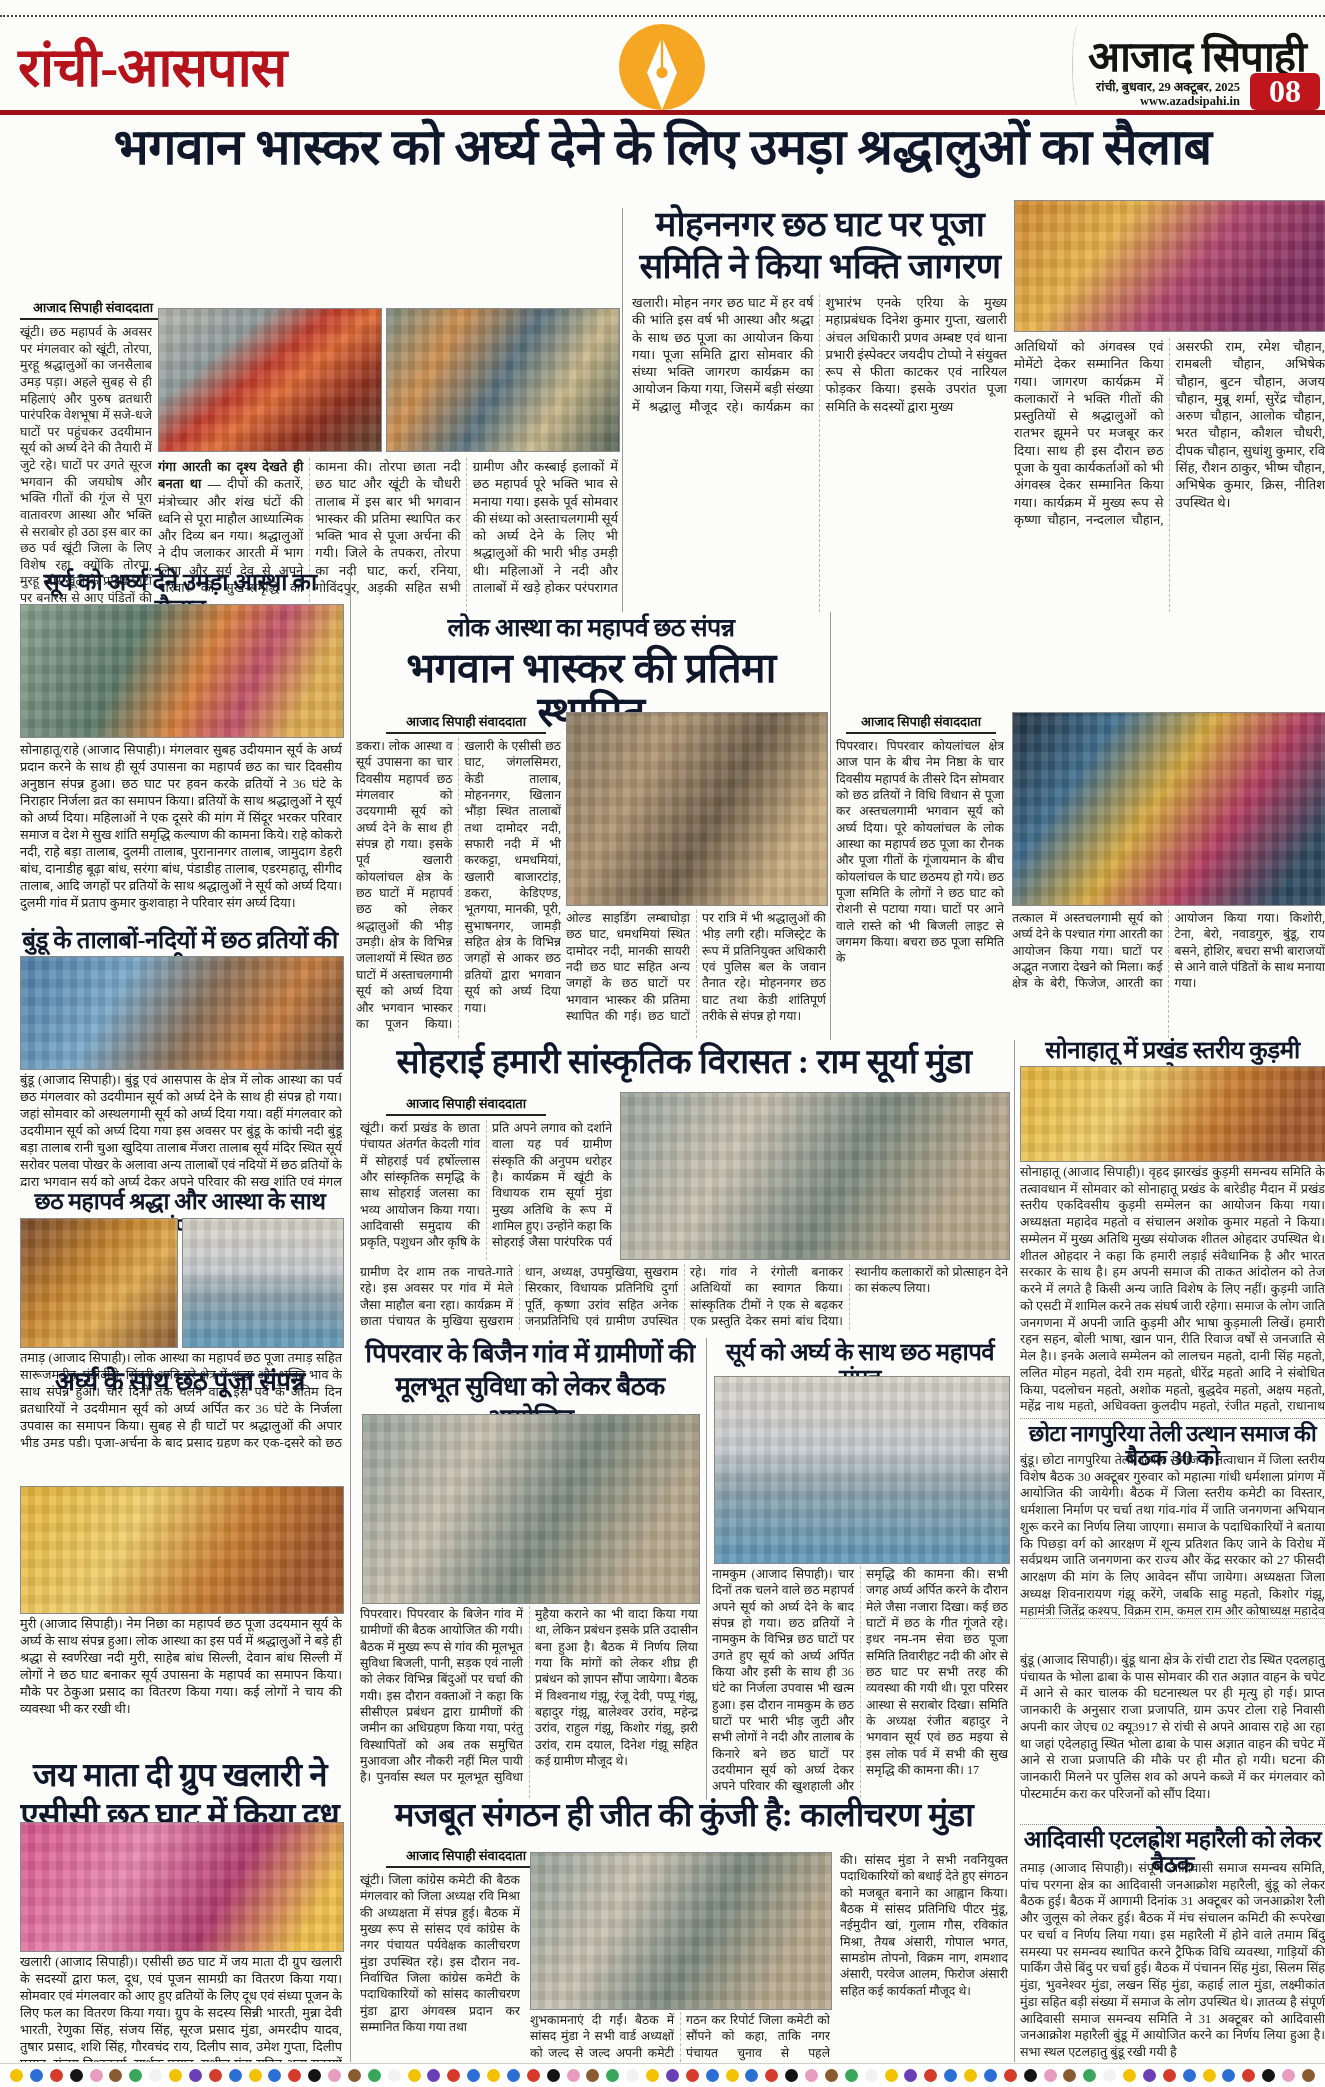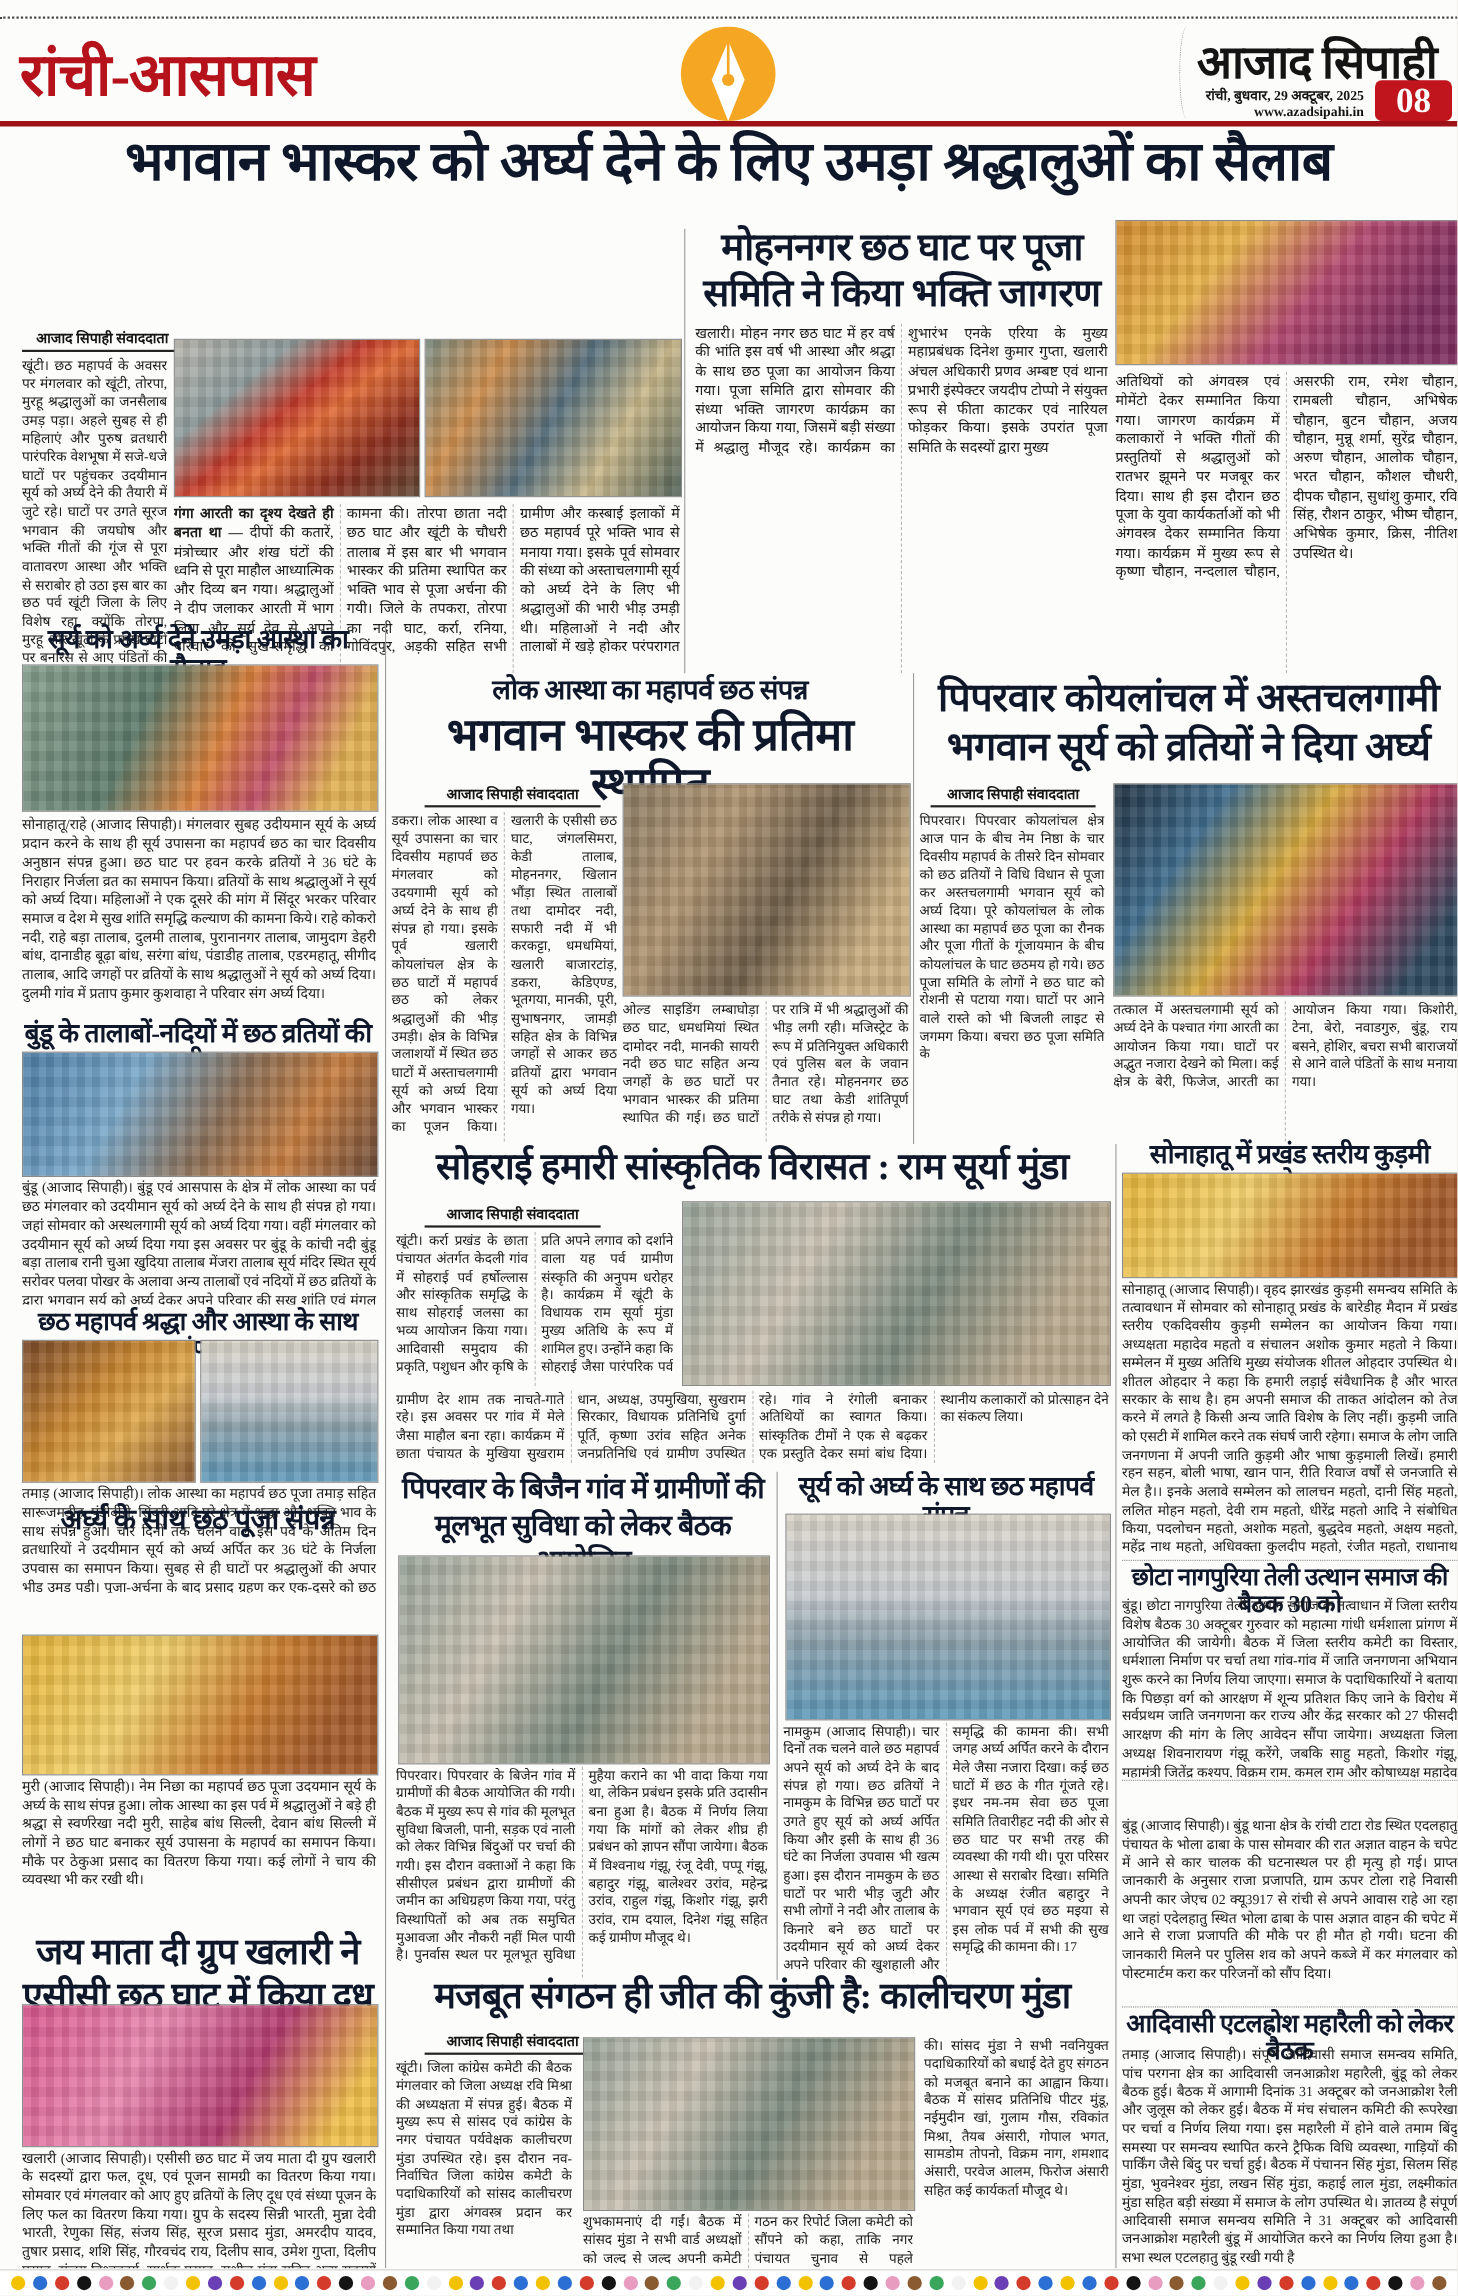--- a/index.html
+++ b/index.html
@@ -112,21 +112,20 @@
 
   <div class="abs hl" style="left:356px;top:614px;width:470px;font-size:25px;">लोक आस्था का महापर्व छठ संपन्न</div>
   <div class="abs hl" style="left:356px;top:646px;width:470px;font-size:41px;">भगवान भास्कर की प्रतिमा स्थापित</div>
   <div class="abs byline" style="left:386px;top:712px;width:160px;">आजाद सिपाही संवाददाता</div>
   <div class="photo ph-l" style="left:566px;top:712px;width:260px;height:192px;"></div>
   <div class="abs body-txt cols2" style="left:356px;top:738px;width:205px;height:300px;font-size:12.3px;">डकरा। लोक आस्था व सूर्य उपासना का चार दिवसीय महापर्व छठ मंगलवार को उदयगामी सूर्य को अर्घ्य देने के साथ ही संपन्न हो गया। इसके पूर्व खलारी कोयलांचल क्षेत्र के छठ घाटों में महापर्व छठ को लेकर श्रद्धालुओं की भीड़ उमड़ी। क्षेत्र के विभिन्न जलाशयों में स्थित छठ घाटों में अस्ताचलगामी सूर्य को अर्घ्य दिया और भगवान भास्कर का पूजन किया। खलारी के एसीसी छठ घाट, जंगलसिमरा, केडी तालाब, मोहननगर, खिलान भौंड़ा स्थित तालाबों तथा दामोदर नदी, सफारी नदी में भी करकट्टा, धमधमियां, खलारी बाजारटांड़, डकरा, केडिएण्ड, भूतगया, मानकी, पूरी, सुभाषनगर, जामड़ी सहित क्षेत्र के विभिन्न जगहों से आकर छठ व्रतियों द्वारा भगवान सूर्य को अर्घ्य दिया गया।</div>
   <div class="abs body-txt cols2" style="left:566px;top:910px;width:260px;height:128px;font-size:12.3px;">ओल्ड साइडिंग लम्बाघोड़ा छठ घाट, धमधमियां स्थित दामोदर नदी, मानकी सायरी नदी छठ घाट सहित अन्य जगहों के छठ घाटों पर भगवान भास्कर की प्रतिमा स्थापित की गई। छठ घाटों पर रात्रि में भी श्रद्धालुओं की भीड़ लगी रही। मजिस्ट्रेट के रूप में प्रतिनियुक्त अधिकारी एवं पुलिस बल के जवान तैनात रहे। मोहननगर छठ घाट तथा केडी शांतिपूर्ण तरीके से संपन्न हो गया।</div>
 
   <div class="vrule" style="left:830px;top:612px;height:428px;"></div>
 
-  <div class="abs hl" style="left: 836px;top:612px;width:489px;font-size:36px;line-height:1.25;">पिपरवार कोयलांचल में अस्तचलगामी भगवान सूर्य को व्रतियों ने दिया अर्घ्य</div>
   <div class="abs byline" style="left:846px;top:712px;width:150px;">आजाद सिपाही संवाददाता</div>
   <div class="photo ph-k" style="left:1012px;top:712px;width:313px;height:192px;"></div>
   <div class="abs body-txt" style="left:836px;top:738px;width:168px;height:300px;font-size:12.3px;">पिपरवार। पिपरवार कोयलांचल क्षेत्र आज पान के बीच नेम निष्ठा के चार दिवसीय महापर्व के तीसरे दिन सोमवार को छठ व्रतियों ने विधि विधान से पूजा कर अस्तचलगामी भगवान सूर्य को अर्घ्य दिया। पूरे कोयलांचल के लोक आस्था का महापर्व छठ पूजा का रौनक और पूजा गीतों के गूंजायमान के बीच कोयलांचल के घाट छठमय हो गये। छठ पूजा समिति के लोगों ने छठ घाट को रोशनी से पटाया गया। घाटों पर आने वाले रास्ते को भी बिजली लाइट से जगमग किया। बचरा छठ पूजा समिति के</div>
   <div class="abs body-txt cols2" style="left:1012px;top:910px;width:313px;height:128px;font-size:12.3px;">तत्काल में अस्तचलगामी सूर्य को अर्घ्य देने के पश्चात गंगा आरती का आयोजन किया गया। घाटों पर अद्भुत नजारा देखने को मिला। कई क्षेत्र के बेरी, फिजेज, आरती का आयोजन किया गया। किशोरी, टेना, बेरो, नवाडगुरु, बुंडू, राय बसने, होशिर, बचरा सभी बाराजयों से आने वाले पंडितों के साथ मनाया गया।</div>
 
   <div class="abs hl" style="left:360px;top:1044px;width:648px;font-size:34px;">सोहराई हमारी सांस्कृतिक विरासत : राम सूर्या मुंडा</div>
   <div class="abs byline" style="left:386px;top:1094px;width:160px;">आजाद सिपाही संवाददाता</div>
   <div class="photo ph-j" style="left:620px;top:1092px;width:388px;height:166px;"></div>
   <div class="abs body-txt cols2" style="left:360px;top:1120px;width:252px;height:140px;font-size:12.3px;">खूंटी। कर्रा प्रखंड के छाता पंचायत अंतर्गत केदली गांव में सोहराई पर्व हर्षोल्लास और सांस्कृतिक समृद्धि के साथ सोहराई जलसा का भव्य आयोजन किया गया। आदिवासी समुदाय की प्रकृति, पशुधन और कृषि के प्रति अपने लगाव को दर्शाने वाला यह पर्व ग्रामीण संस्कृति की अनुपम धरोहर है। कार्यक्रम में खूंटी के विधायक राम सूर्या मुंडा मुख्य अतिथि के रूप में शामिल हुए। उन्होंने कहा कि सोहराई जैसा पारंपरिक पर्व हमारी सांस्कृतिक धरोहर हैं, जिसे सुरक्षित रखना और आने वाली पीढ़ी तक पहुँचाना हम सबकी जिम्मेदारी है। उन्होंने कहा कि राज्य सरकार आदिवासी संस्कृति की पहचान को सशक्त करने के लिए लगातार प्रयास कर रही है। जहां ने नागपुरी प्रस्तुतियों से दर्शकों को मंत्रमुग्ध कर दिया। ढोल-नगाड़ों की गूंज और लोकगीतों की मधुर धुनों पर</div>
   <div class="abs body-txt cols4" style="left:360px;top:1264px;width:648px;height:66px;font-size:12.3px;">ग्रामीण देर शाम तक नाचते-गाते रहे। इस अवसर पर गांव में मेले जैसा माहौल बना रहा। कार्यक्रम में छाता पंचायत के मुखिया सुखराम धान, अध्यक्ष, उपमुखिया, सुखराम सिरकार, विधायक प्रतिनिधि दुर्गा पूर्ति, कृष्णा उरांव सहित अनेक जनप्रतिनिधि एवं ग्रामीण उपस्थित रहे। गांव ने रंगोली बनाकर अतिथियों का स्वागत किया। सांस्कृतिक टीमों ने एक से बढ़कर एक प्रस्तुति देकर समां बांध दिया। स्थानीय कलाकारों को प्रोत्साहन देने का संकल्प लिया।</div>

